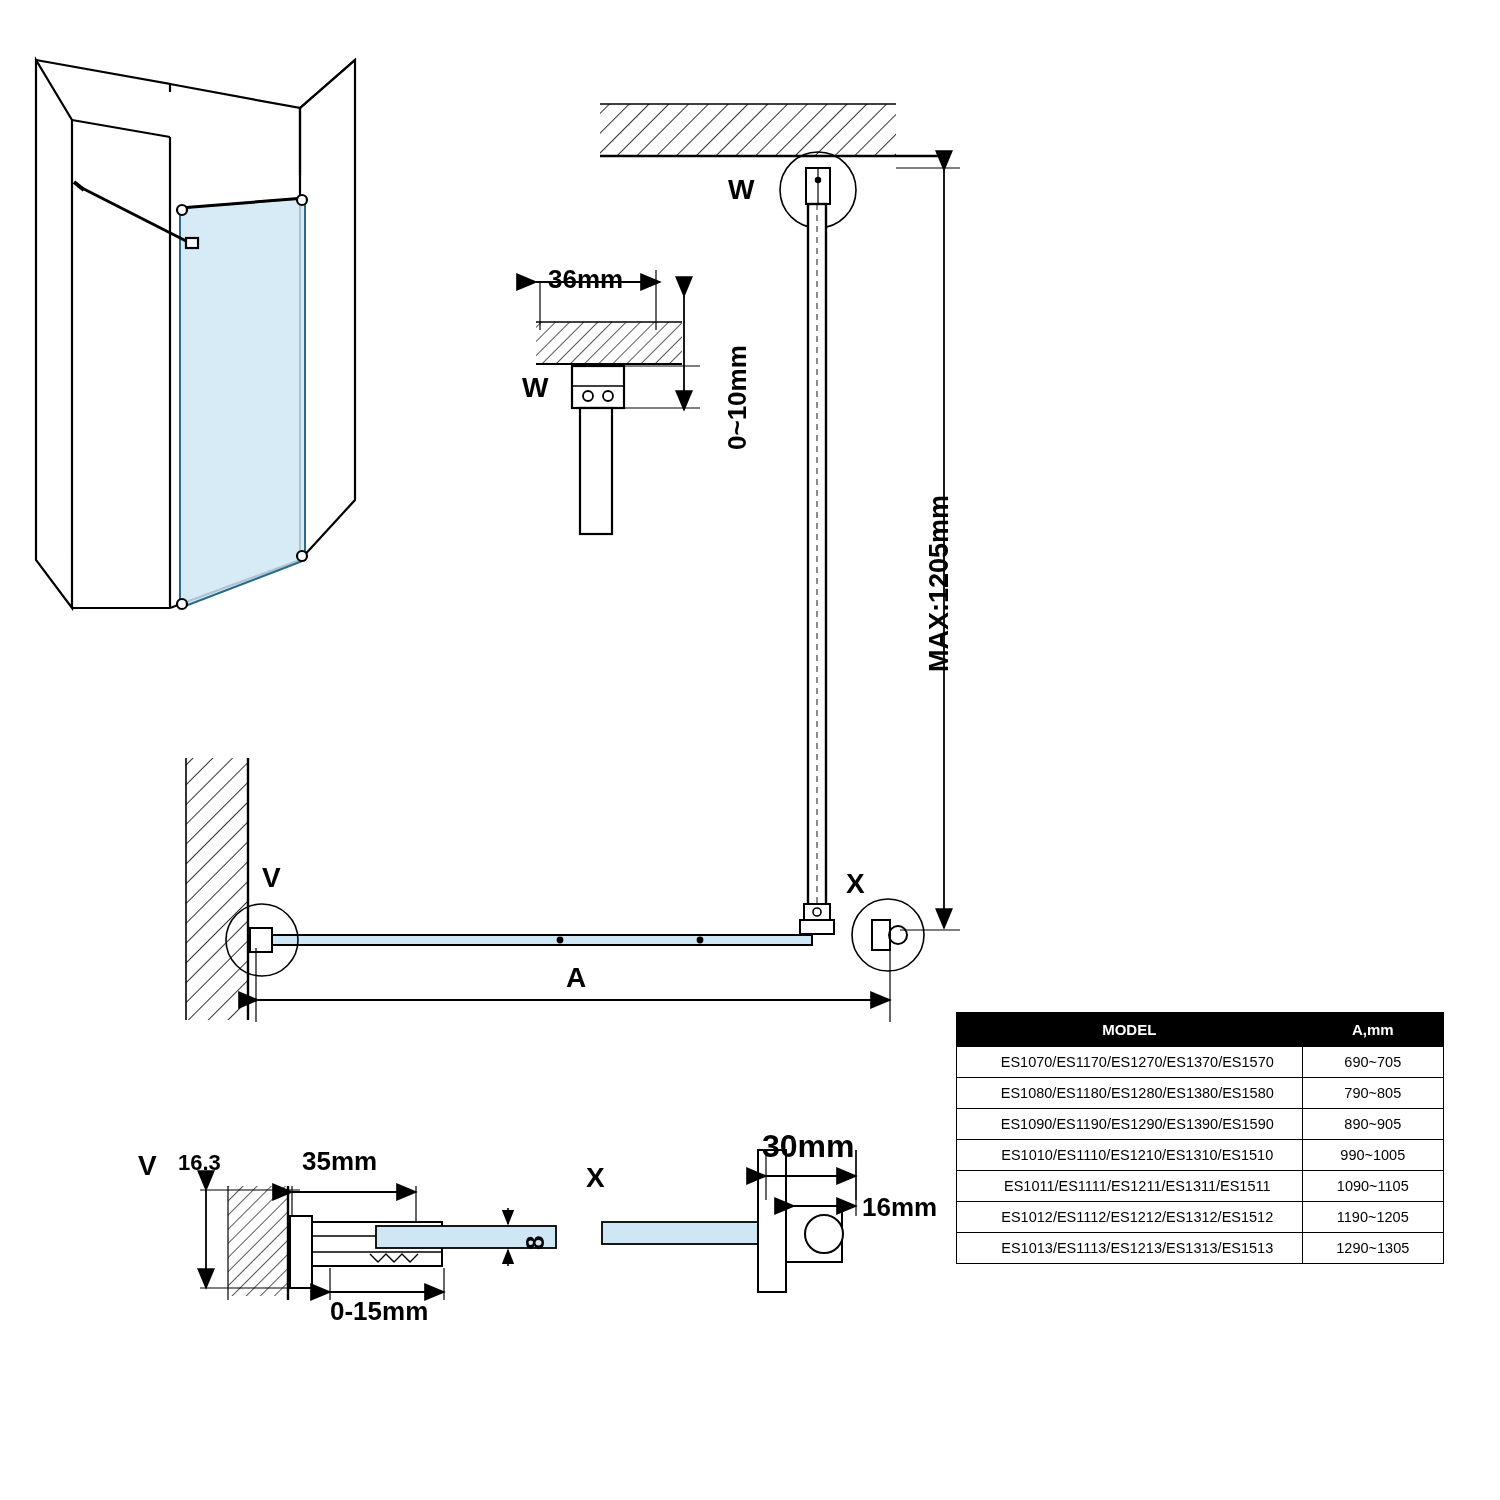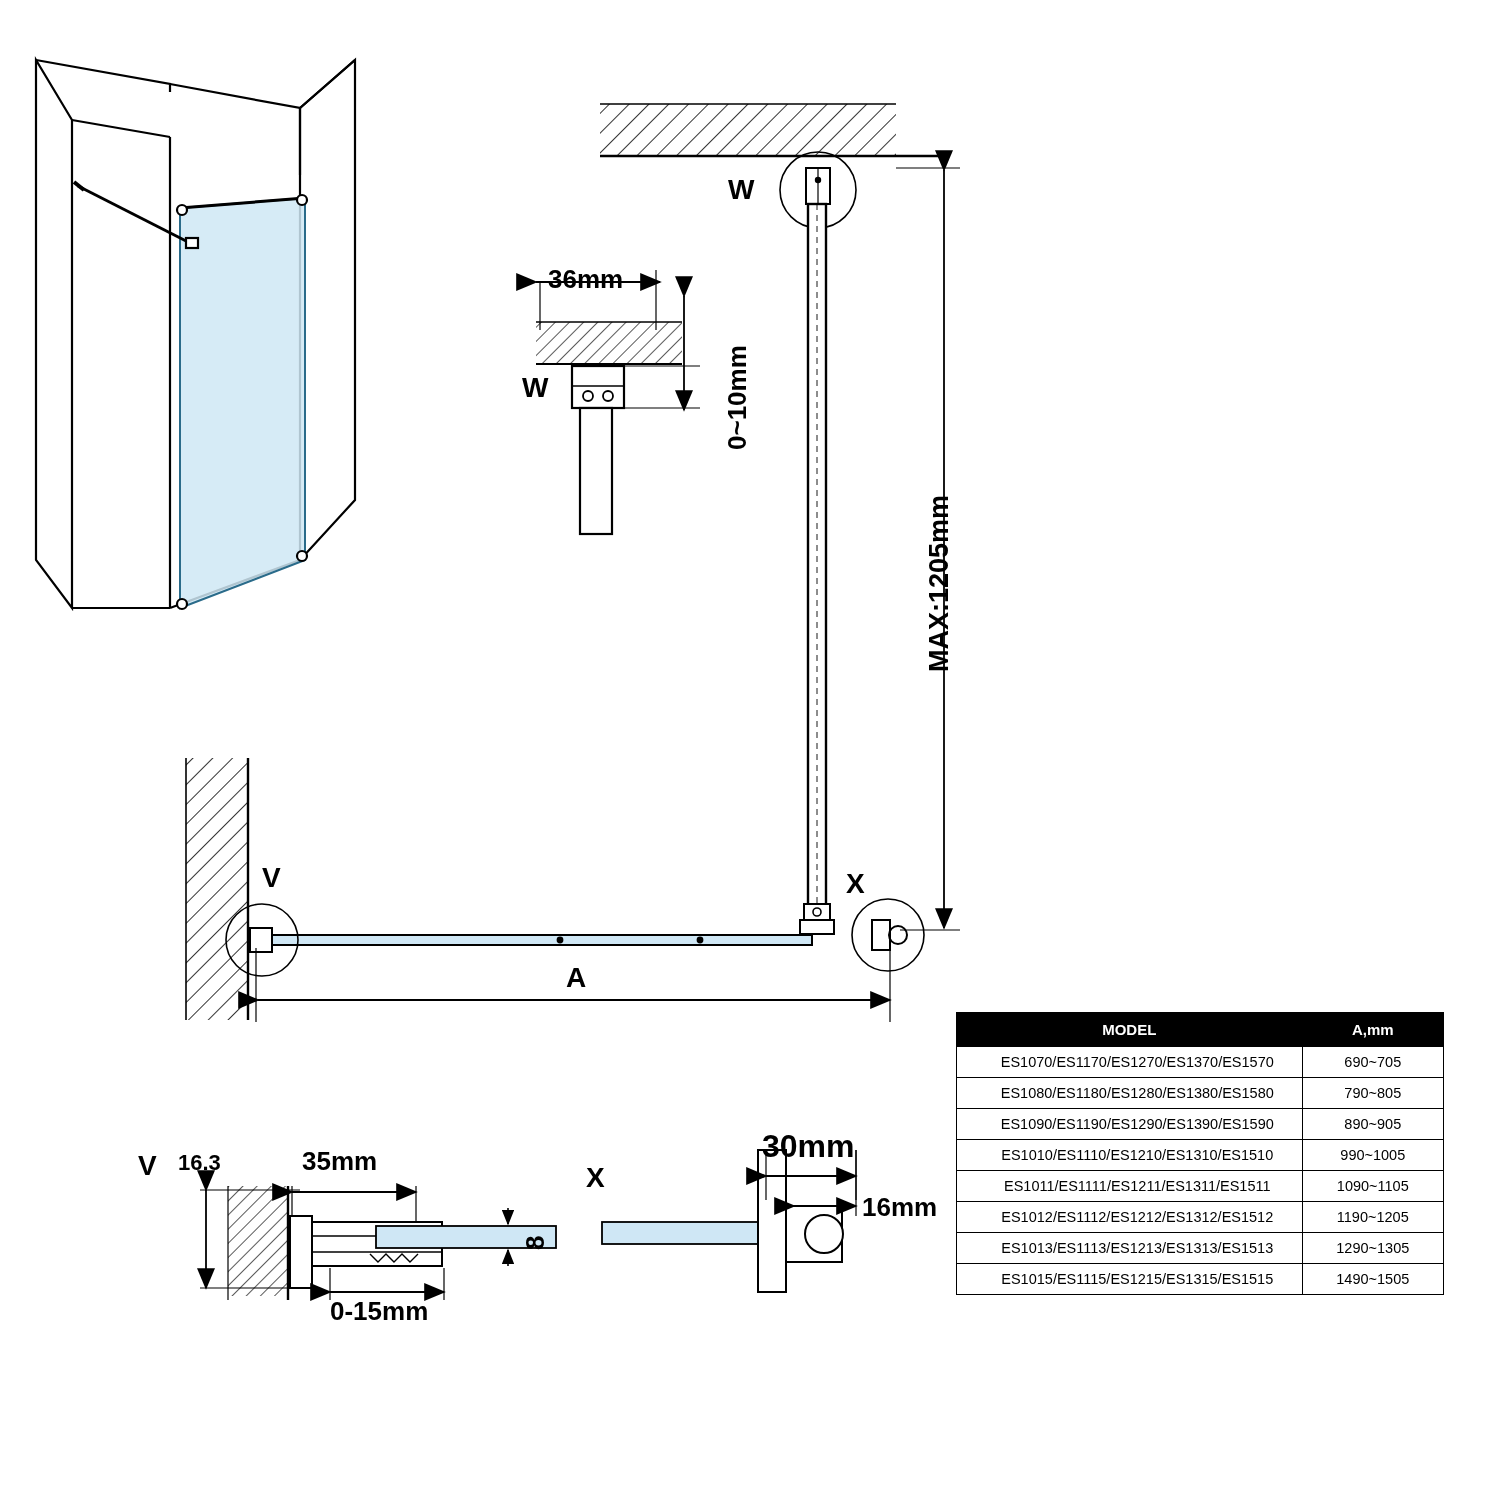--- a/index.html
+++ b/index.html
@@ -239,20 +239,16 @@
         <td>1090~1105</td>
       </tr>
       <tr>
         <td class="model">ES1012/ES1112/ES1212/ES1312/ES1512</td>
         <td>1190~1205</td>
       </tr>
       <tr>
         <td class="model">ES1013/ES1113/ES1213/ES1313/ES1513</td>
         <td>1290~1305</td>
       </tr>
-      <tr>
-        <td class="model">ES1015/ES1115/ES1215/ES1315/ES1515</td>
-        <td>1490~1505</td>
-      </tr>
     </tbody>
   </table>
 
 </div>
 
 </body></html>

